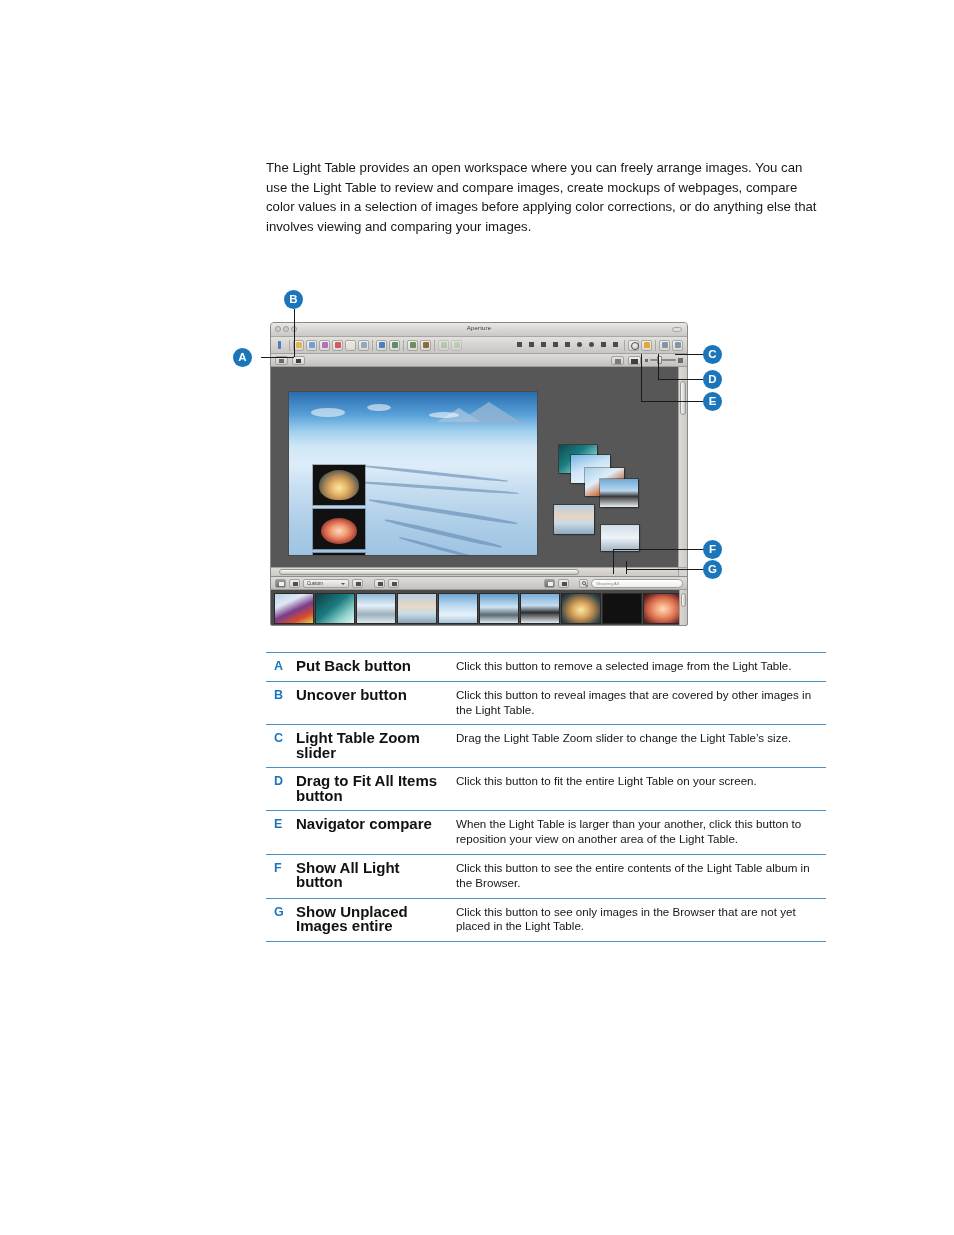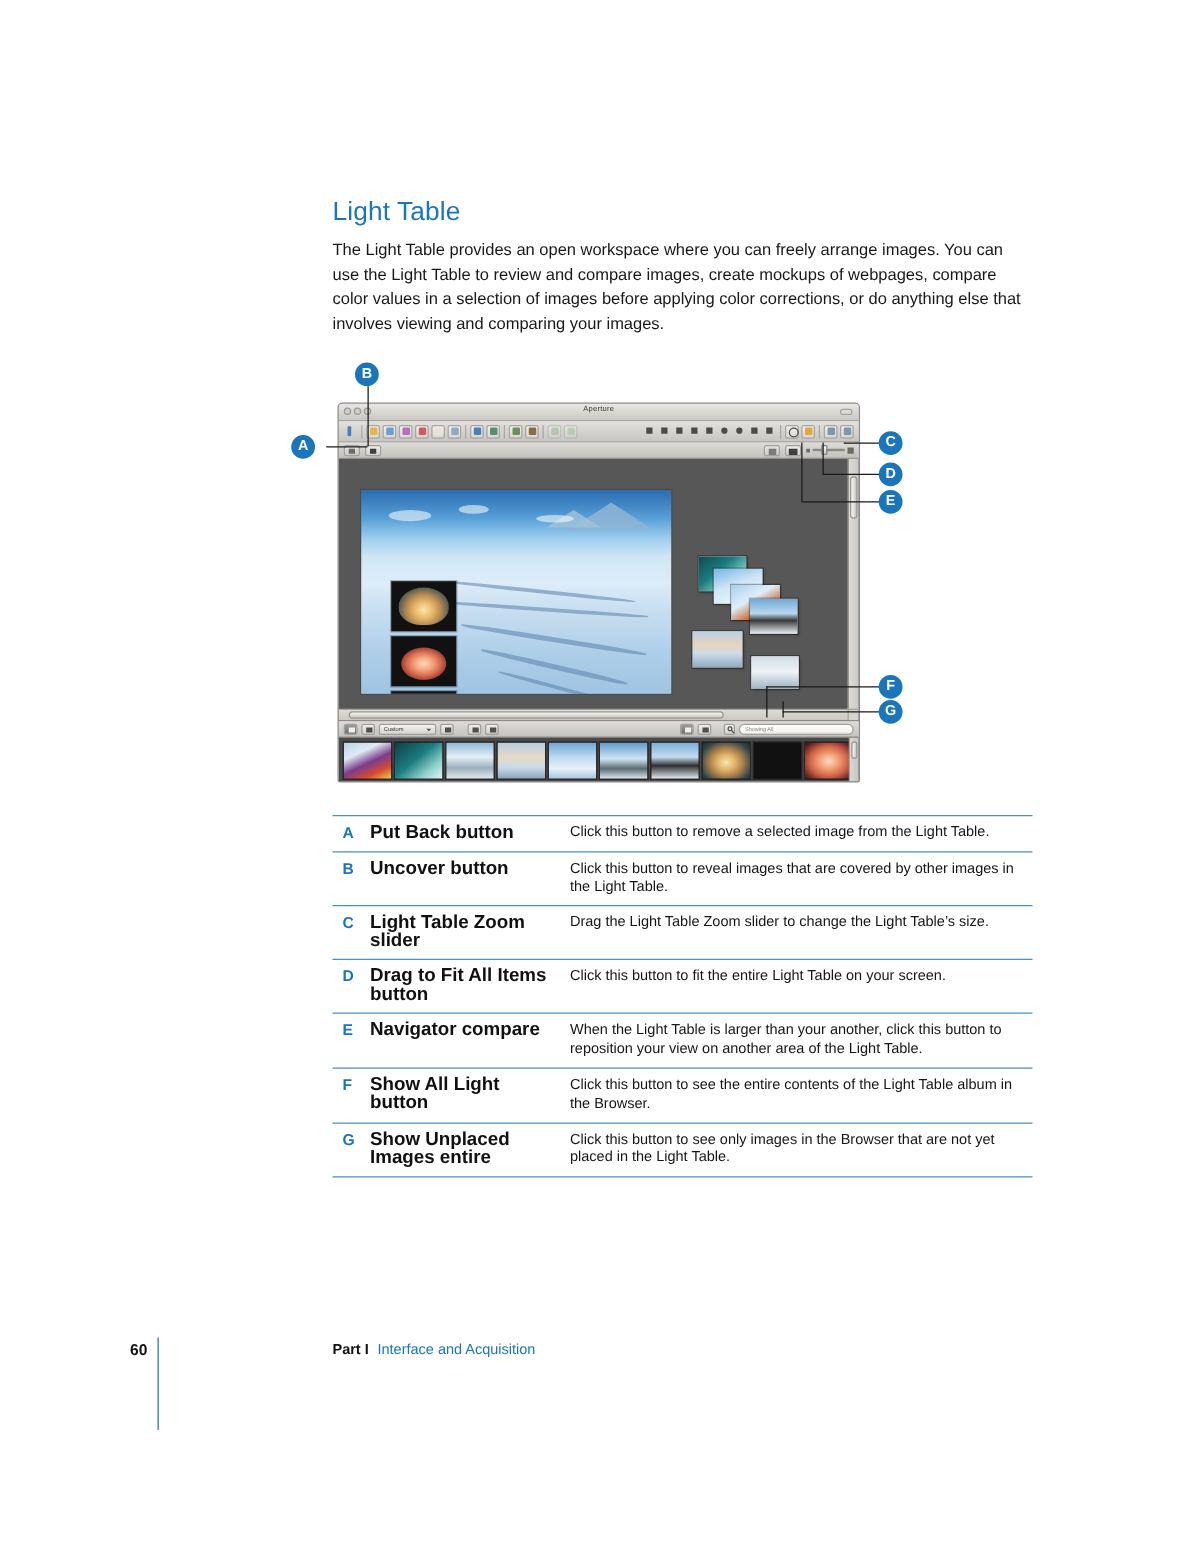--- a/index.html
+++ b/index.html
@@ -564,21 +564,20 @@
   }
   .foot-text .part { font-weight: bold; color: #111; }
   .foot-text .chap { color: #1b75bb; margin-left: 7px; }
 </style>
 </head>
 <body>
 
 <div class="page">
 
   <div class="content">
-    <h1 class="section-title">Light Table</h1>
     <p class="intro">The Light Table provides an open workspace where you can freely arrange images. You can use the Light Table to review and compare images, create mockups of webpages, compare color values in a selection of images before applying color corrections, or do anything else that involves viewing and comparing your images.</p>
   </div>
 
   <div class="figure">
 
     <div class="lead h" style="left:35px; top:71px; width:33px;"></div>
     <div class="lead v" style="left:68px; top:23px; height:48px;"></div>
     <div class="lead h" style="left:449px; top:68px; width:37px;"></div>
     <div class="lead v" style="left:432px; top:68px; height:25px;"></div>
     <div class="lead h" style="left:432px; top:93px; width:54px;"></div>
@@ -904,21 +903,14 @@
     </tr>
     <tr>
       <td class="letter">G</td>
       <td class="term">Show Unplaced Images entire</td>
       <td class="desc">Click this button to see only images in the Browser that are not yet placed in the Light Table.</td>
     </tr>
   </tbody>
     </table>
 
 
-  <div class="footer">
-    <div class="folio">60</div>
-    <div class="foot-rule"></div>
-    <div class="foot-text">
-      <span class="part">Part I</span><span class="chap">Interface and Acquisition</span>
-    </div>
-  </div>
 
 </div>
 
 </body></html>

